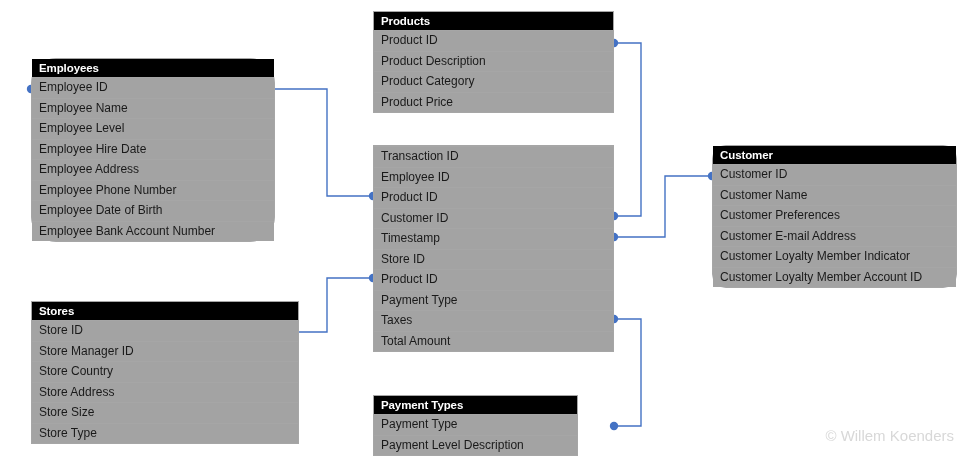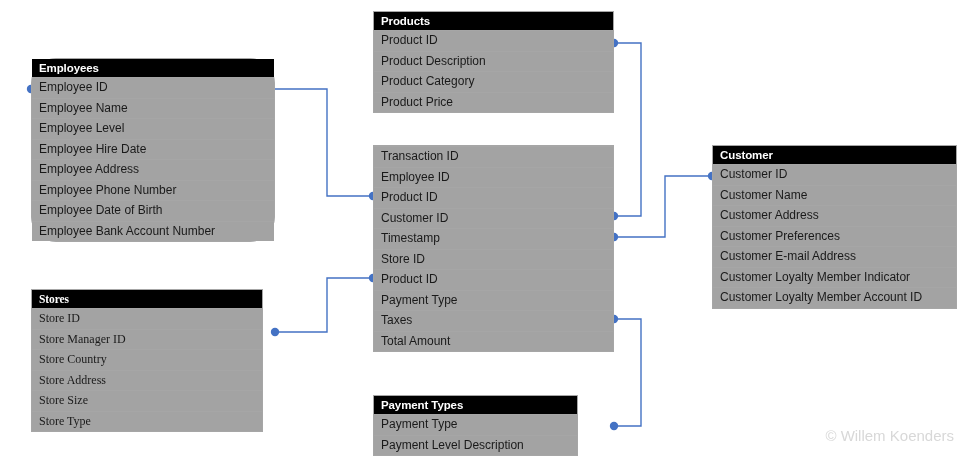--- a/index.html
+++ b/index.html
@@ -100,21 +100,21 @@
         <div class="entity-header">Employees</div>
         <div class="entity-field">Employee ID</div>
         <div class="entity-field">Employee Name</div>
         <div class="entity-field">Employee Level</div>
         <div class="entity-field">Employee Hire Date</div>
         <div class="entity-field">Employee Address</div>
         <div class="entity-field">Employee Phone Number</div>
         <div class="entity-field">Employee Date of Birth</div>
         <div class="entity-field">Employee Bank Account Number</div>
       </div>
-      <div class="entity" style="left: 31px; top: 289px; width: 232px; font-family: Liberation Serif, serif;">
+      <div class="entity" style="left: 31px; top: 301px; width: 268px;">
         <div class="entity-header">Stores</div>
         <div class="entity-field">Store ID</div>
         <div class="entity-field">Store Manager ID</div>
         <div class="entity-field">Store Country</div>
         <div class="entity-field">Store Address</div>
         <div class="entity-field">Store Size</div>
         <div class="entity-field">Store Type</div>
       </div>
       <div class="entity" style="left: 373px; top: 11px; width: 241px;">
         <div class="entity-header">Products</div>
@@ -133,25 +133,24 @@
         <div class="entity-field">Product ID</div>
         <div class="entity-field">Payment Type</div>
         <div class="entity-field">Taxes</div>
         <div class="entity-field">Total Amount</div>
       </div>
       <div class="entity" style="left: 373px; top: 395px; width: 205px;">
         <div class="entity-header">Payment Types</div>
         <div class="entity-field">Payment Type</div>
         <div class="entity-field">Payment Level Description</div>
       </div>
-      <div class="entity" style="left: 712px; top: 145px; width: 245px;">
+      <div class="entity" style="left: 712px; top: 145px; width: 245px; border-radius: 14px;">
         <div class="entity-header">Customer</div>
         <div class="entity-field">Customer ID</div>
         <div class="entity-field">Customer Name</div>
-        <div class="entity-field">Customer Address</div>
         <div class="entity-field">Customer Preferences</div>
         <div class="entity-field">Customer E-mail Address</div>
         <div class="entity-field">Customer Loyalty Member Indicator</div>
         <div class="entity-field">Customer Loyalty Member Account ID</div>
       </div>
     </div>
 
   <div class="watermark">© Willem Koenders</div>
 
 </div>

